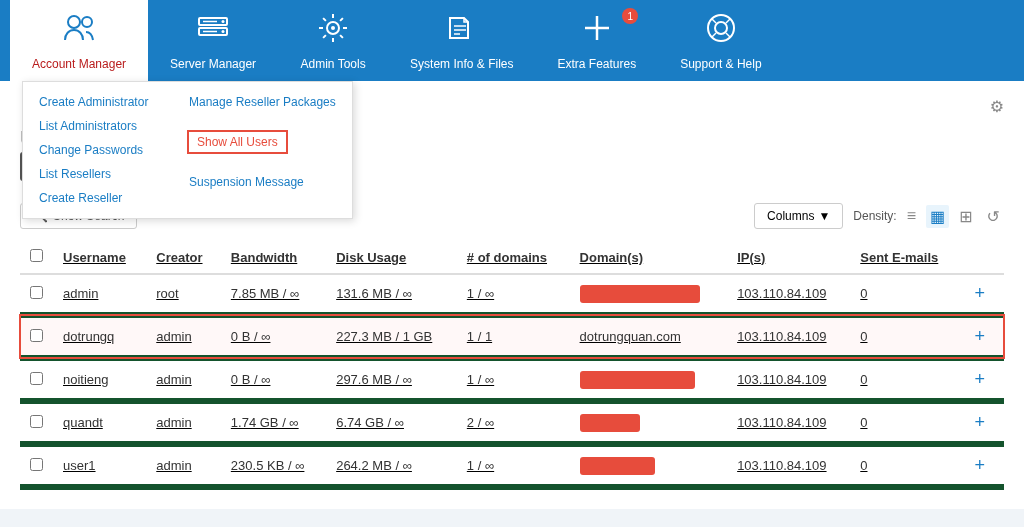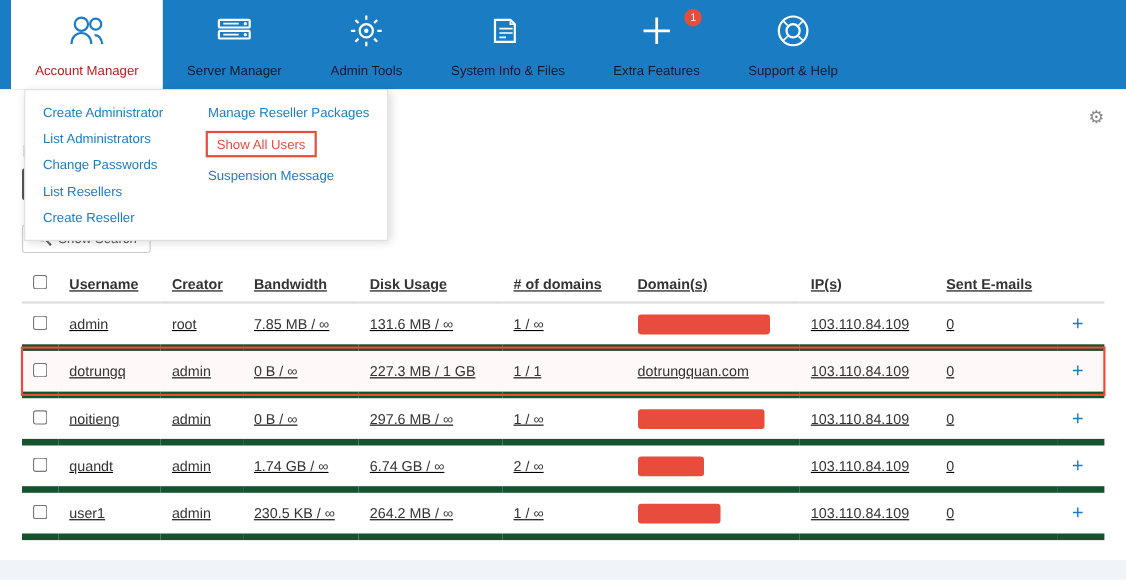--- a/index.html
+++ b/index.html
@@ -27,21 +27,21 @@
     .nav-item.active { background: white; }
     .nav-item.active .nav-label { color: #b91c1c; }
     .nav-icon {
       font-size: 28px;
       margin-bottom: 4px;
       color: white;
     }
     .nav-item.active .nav-icon { color: #1a7dc4; }
     .nav-label {
       font-size: 12px;
-      color: #0f172a;
+      color: #ffffff;
       text-align: center;
       white-space: nowrap;
     }
     .nav-badge {
       position: absolute;
       top: 8px;
       right: 20px;
       background: #e74c3c;
       color: white;
       border-radius: 50%;
@@ -74,21 +74,21 @@
       padding: 5px 16px;
       color: #1a7dc4;
       font-size: 12px;
       cursor: pointer;
       white-space: nowrap;
     }
     .dropdown-item.highlighted {
       border: 2px solid #e74c3c;
       color: #e74c3c;
       display: inline-block;
-      margin: 5px 14px;
+      margin: 16px 14px;
       padding: 3px 8px;
     }
 
     
     .main-content {
       background: white;
       margin: 0;
       padding: 16px 20px;
       min-height: calc(527px - 99px);
     }
@@ -324,20 +324,33 @@
     <h2 class="users-title">Users</h2>
     <button class="back-btn">BACK</button>
   </div>
 
   <div class="table-controls">
     <button class="search-btn">
       <span>🔍</span>
       <span>Show Search</span>
     </button>
 
+    <div style="display:flex; align-items:center; gap:10px;">
+      <button class="columns-btn">
+        <span>Columns</span>
+        <span>▼</span>
+      </button>
+      <div class="density-controls">
+        <span>Density:</span>
+        <button class="density-btn">≡</button>
+        <button class="density-btn active">▦</button>
+        <button class="density-btn">⊞</button>
+        <button class="density-btn">↺</button>
+      </div>
+    </div>
   </div>
 
   <table class="data-table">
     <thead>
       <tr>
         <th><input type="checkbox" style=""></th>
         <th>Username</th>
         <th>Creator</th>
         <th>Bandwidth</th>
         <th>Disk Usage</th>

